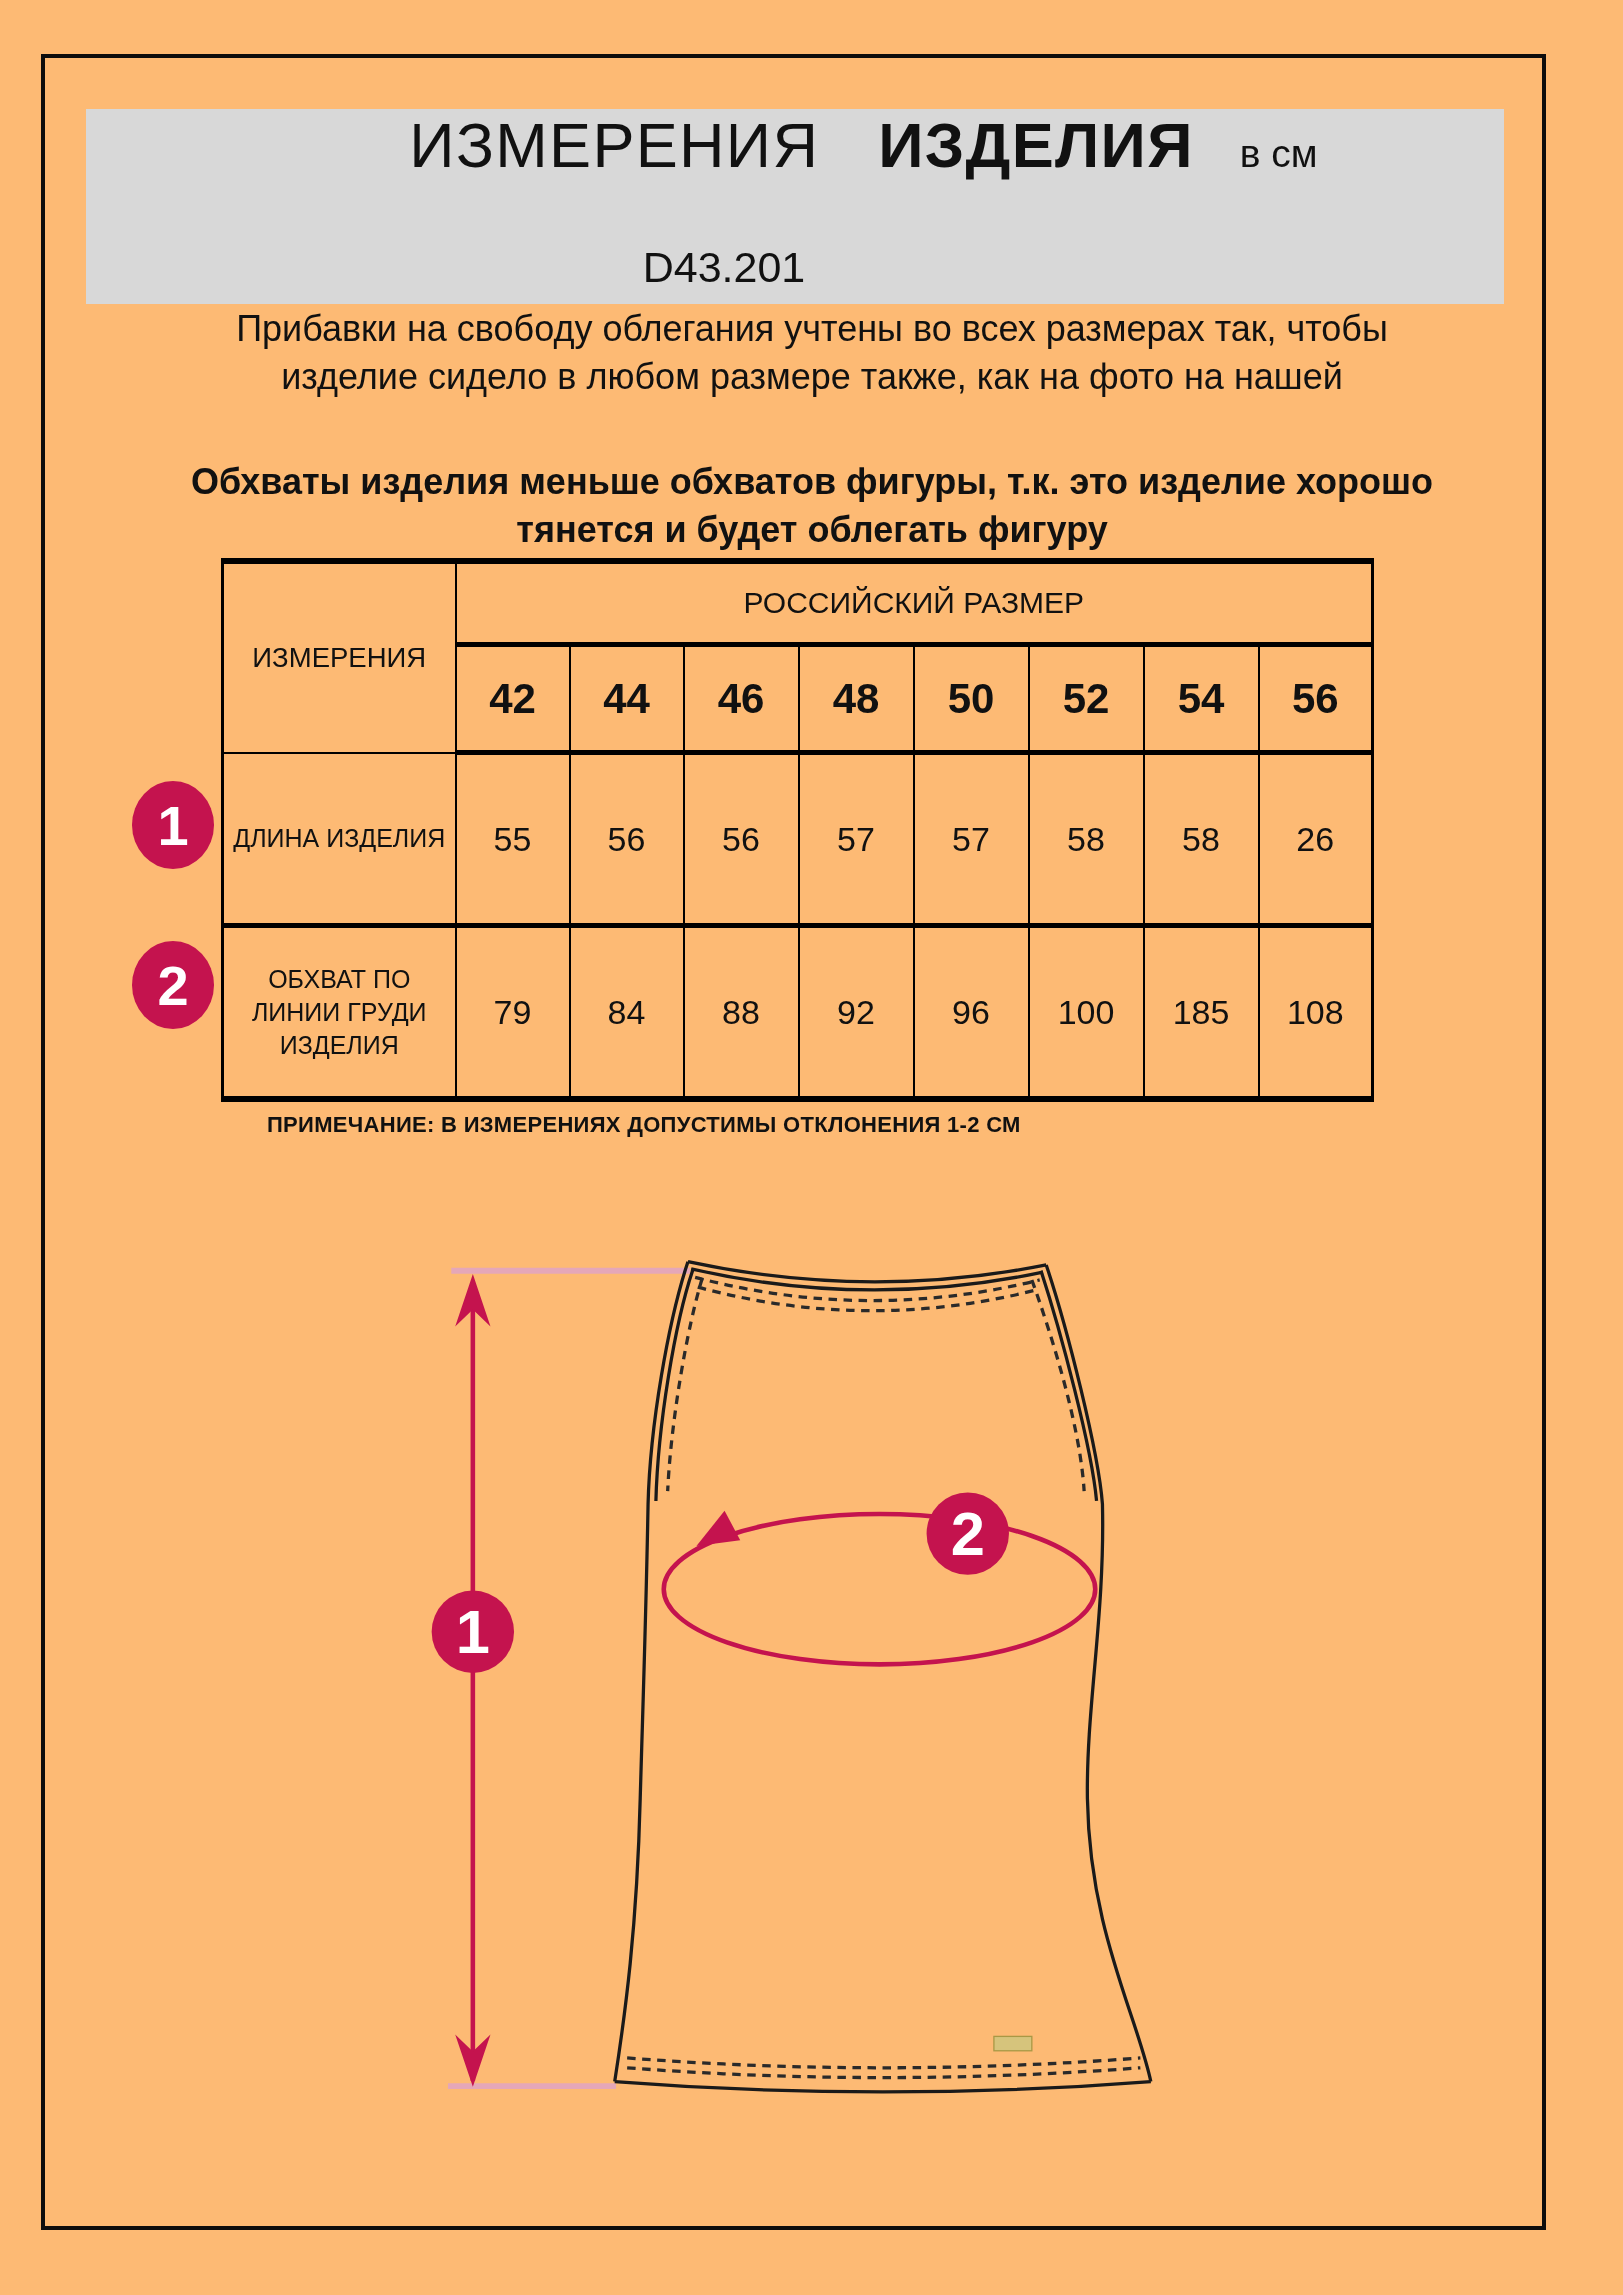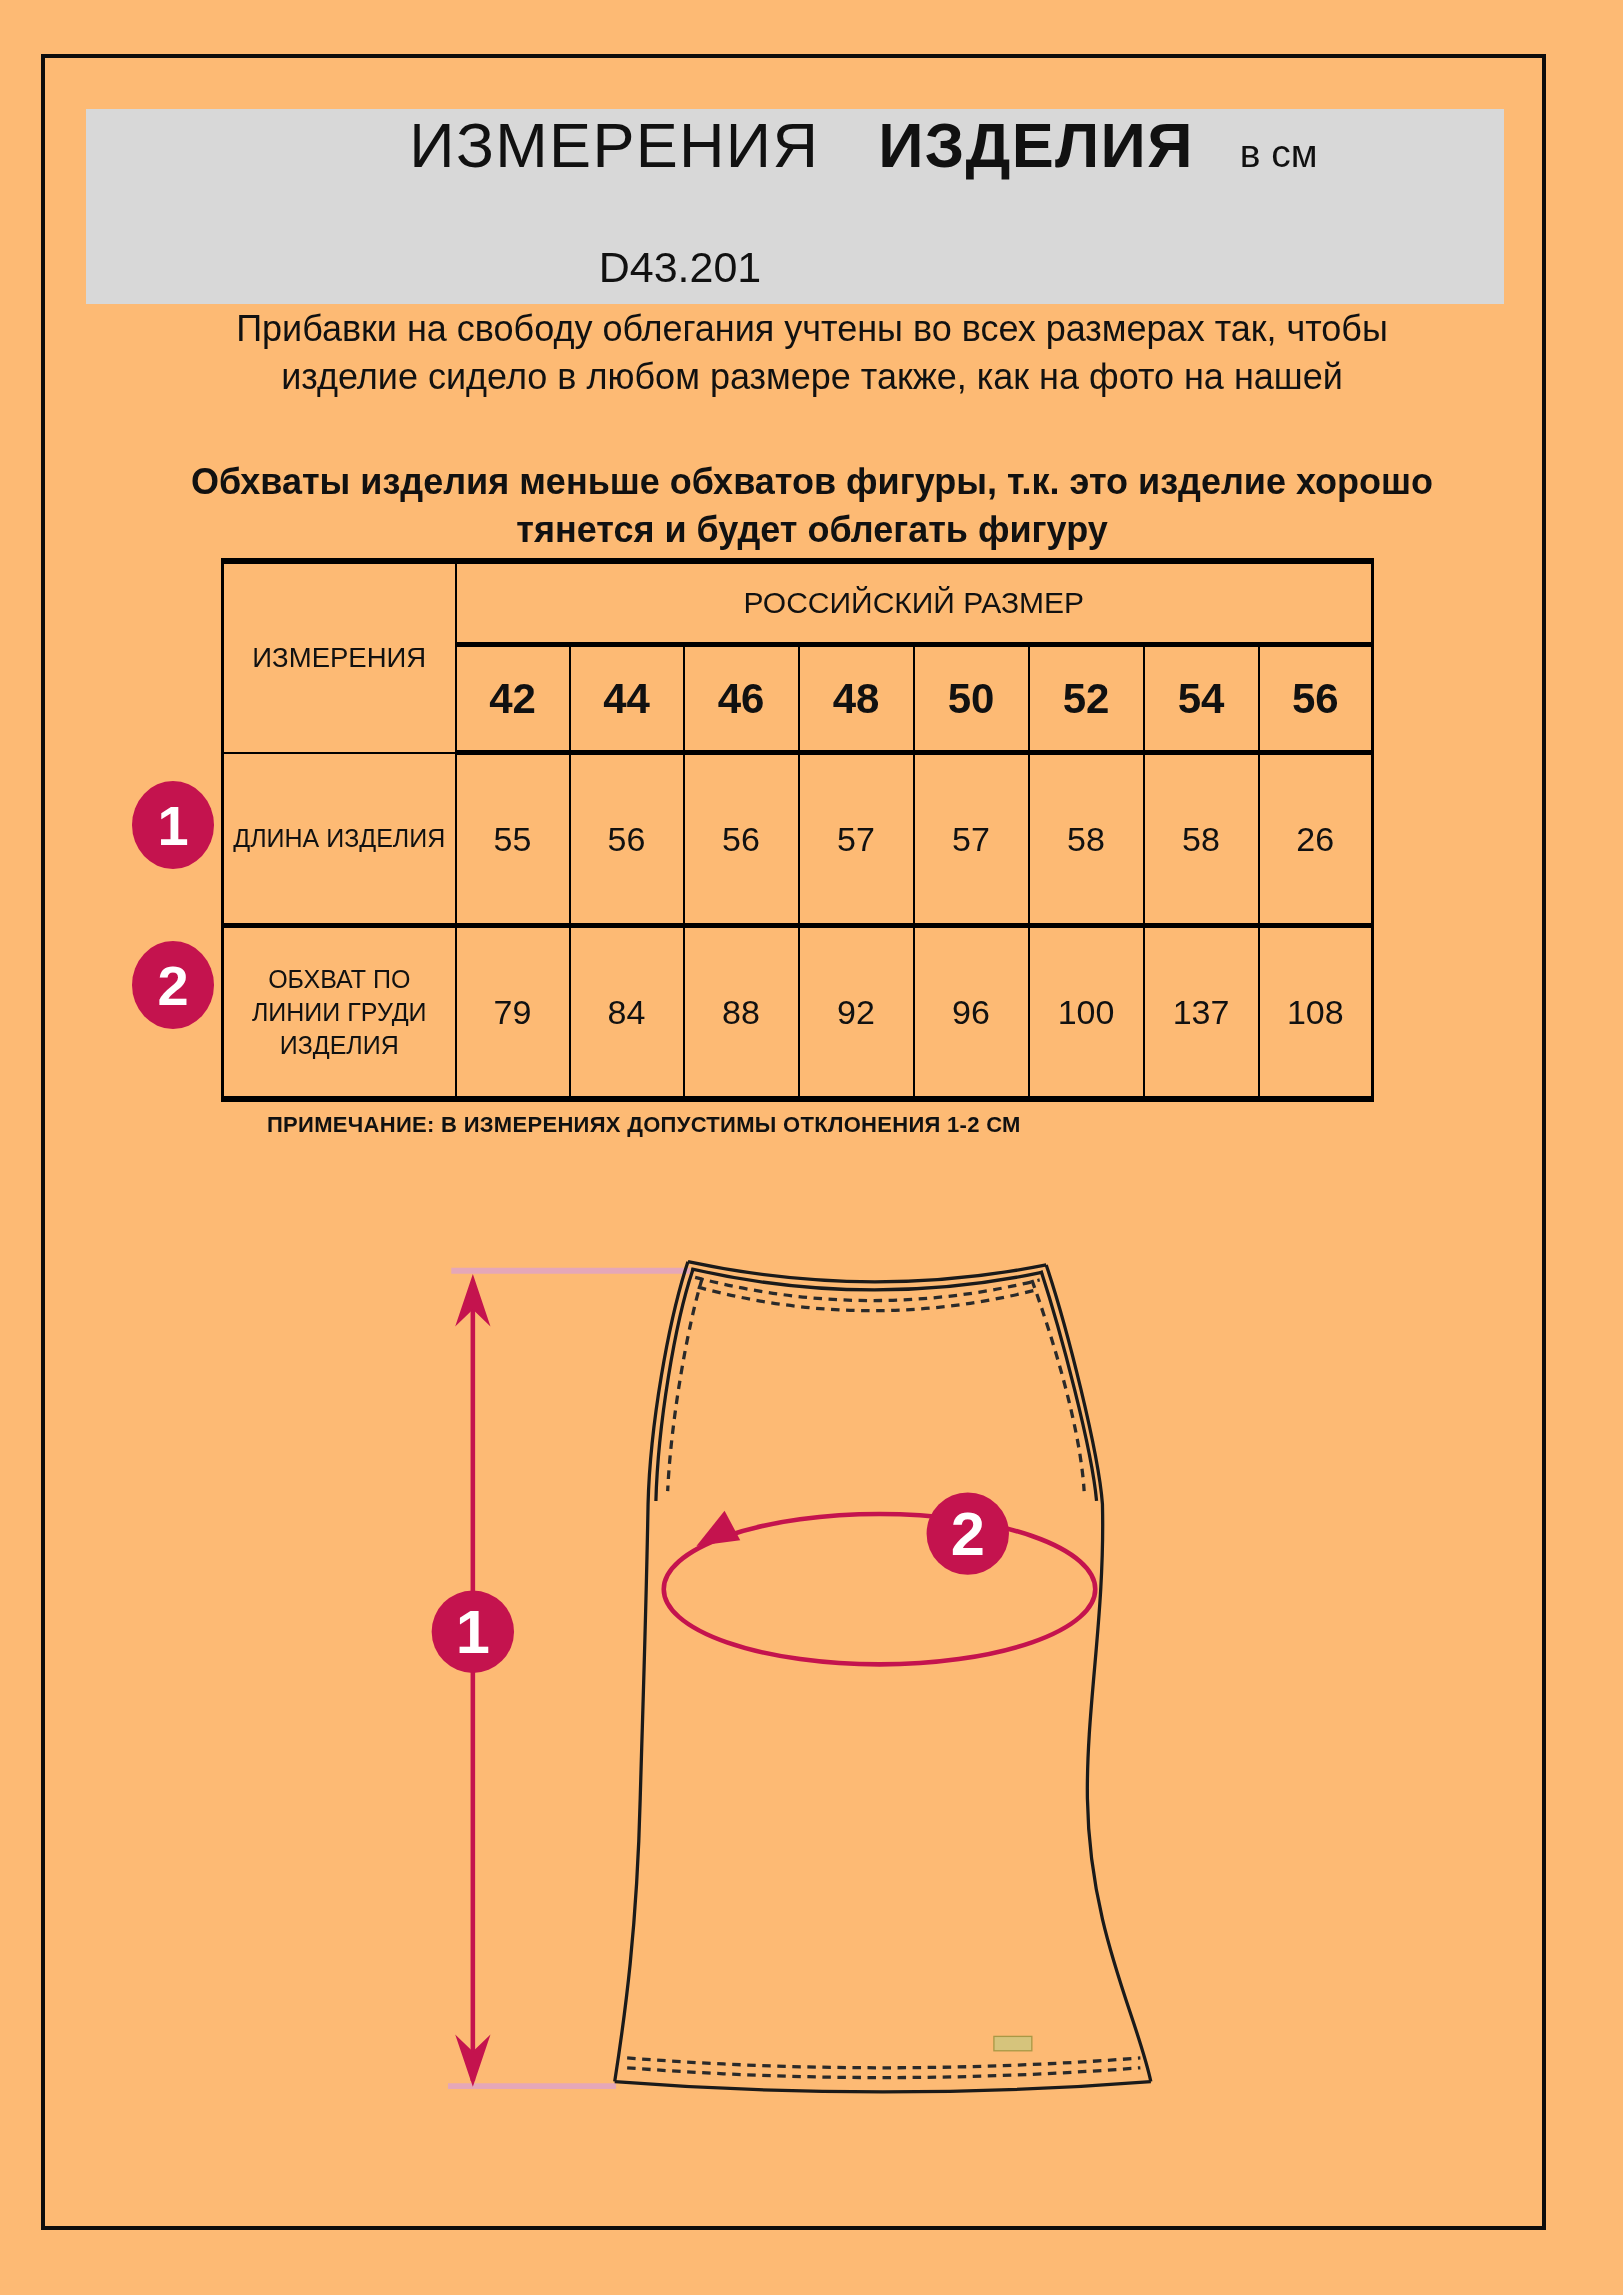--- a/index.html
+++ b/index.html
@@ -7,21 +7,21 @@
   #page{position:relative;width:1623px;height:2295px;background:#fdba74;overflow:hidden;}
 
   .frame{position:absolute;left:41px;top:54px;width:1497px;height:2168px;border:4.6px solid #0d0d0d;}
 
   .banner{position:absolute;left:86px;top:109px;width:1418px;height:195px;background:#d8d8d8;
           display:flex;align-items:baseline;justify-content:center;padding-left:137px;box-sizing:border-box;}
   .banner .t1{font-size:63px;font-weight:400;letter-spacing:1.3px;}
   .banner .t2{font-size:63px;font-weight:700;margin-left:59px;letter-spacing:1.3px;}
   .banner .t3{font-size:39px;font-weight:400;margin-left:46px;}
 
-  .code{position:absolute;left:0;top:243px;width:1360px;text-align:center;font-size:43px;font-weight:400;}
+  .code{position:absolute;left:0;top:243px;width:1360px;text-align:center;font-size:43px;font-weight:400;padding-left:44px;}
 
   .para{position:absolute;left:158px;width:1308px;text-align:center;font-size:36px;line-height:48px;}
   .para1{top:305px;}
   .para2{top:458px;font-weight:bold;}
 
   table.size{position:absolute;left:221px;top:558px;width:1152px;border-collapse:collapse;table-layout:fixed;
              border:3.3px solid #000;border-top-width:6.5px;border-bottom-width:6.5px;}
   table.size td{border:2.6px solid #000;text-align:center;vertical-align:middle;padding:0;}
   td.measure-head{font-size:27.5px;}
   td.group-head{font-size:30px;height:78px;border-bottom-width:5.9px !important;}
@@ -104,21 +104,21 @@
       <td class="val">26</td>
     </tr>
     <tr class="data-row">
       <td class="row-label">ОБХВАТ ПО ЛИНИИ ГРУДИ ИЗДЕЛИЯ</td>
       <td class="val">79</td>
       <td class="val">84</td>
       <td class="val">88</td>
       <td class="val">92</td>
       <td class="val">96</td>
       <td class="val">100</td>
-      <td class="val">137</td>
+      <td class="val">185</td>
       <td class="val">108</td>
     </tr>
   </tbody>
     </table>
 
   <div class="badge badge-row1" style="background:#c4134e">1</div>
   <div class="badge badge-row2" style="background:#c4134e">2</div>
 
   <div class="note">ПРИМЕЧАНИЕ: В ИЗМЕРЕНИЯХ ДОПУСТИМЫ ОТКЛОНЕНИЯ 1-2 СМ</div>
 

